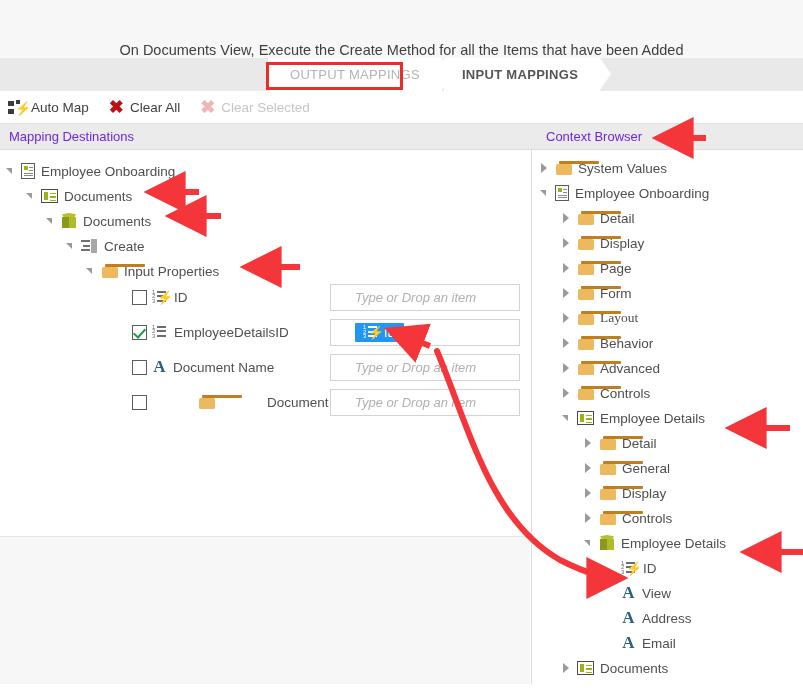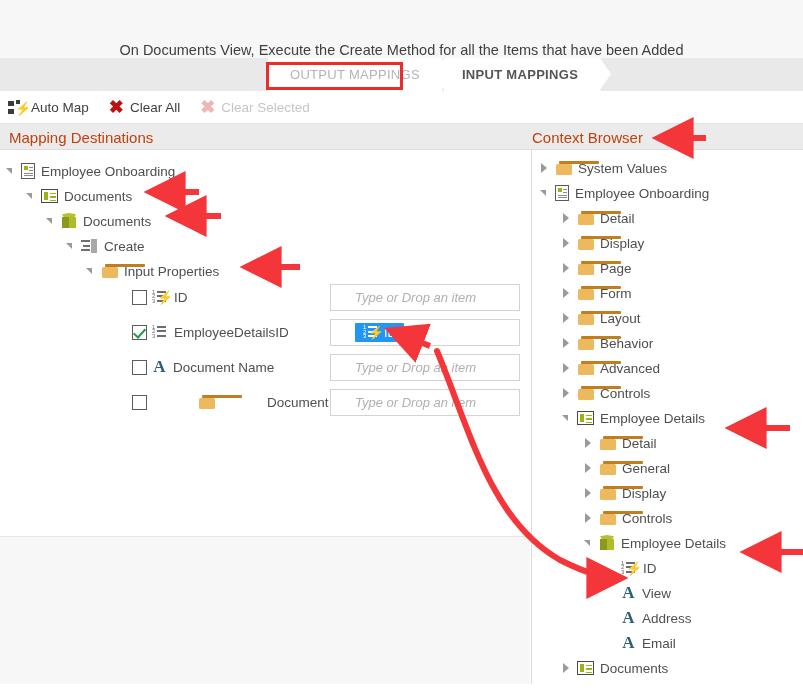--- a/index.html
+++ b/index.html
@@ -100,24 +100,24 @@
 
   
   #col-head {
     height: 26px;
     background: #ebebeb;
     position: relative;
     border-bottom: 1px solid #dcdcdc;
   }
   #col-head .lbl {
     position: absolute; top: 5px;
-    font-size: 15px; color: #c2410c;
+    font-size: 13px; color: #6d28d9;
   }
   #mapdest-label { left: 9px; }
-  #ctxbrowser-label { left: 532px; }
+  #ctxbrowser-label { left: 546px; }
 
   
   #panels { position: relative; height: 534px; }
   #left-panel {
     position: absolute; left:0; top:0; width: 530px; height: 386px;
     background: #ffffff;
     overflow: hidden;
   }
   #left-panel-filler {
     position: absolute; left:0; top:386px; width: 530px; height: 148px;
@@ -474,21 +474,21 @@
           <span class="txt">Page</span>
         </div>
         <div class="row" style="left: 30px; top: 132px;">
           <span class="exp closed"></span>
           <span class="ico ico-folder">
             <span class="tab"></span>
             <span class="bod"></span>
           </span>
           <span class="txt">Form</span>
         </div>
-        <div class="row" style="left: 30px; top: 157px;">
+        <div class="row" style="left: 30px; top: 157px; font-family: Liberation Serif, serif;">
           <span class="exp closed"></span>
           <span class="ico ico-folder">
             <span class="tab"></span>
             <span class="bod"></span>
           </span>
           <span class="txt">Layout</span>
         </div>
         <div class="row" style="left: 30px; top: 182px;">
           <span class="exp closed"></span>
           <span class="ico ico-folder">

